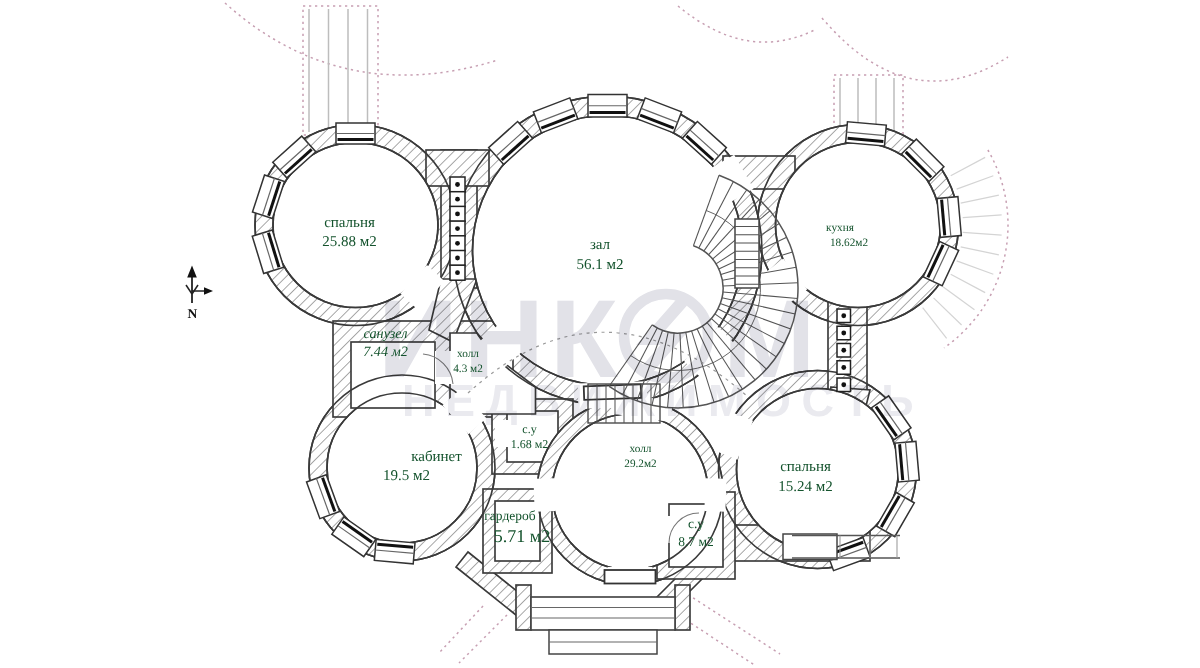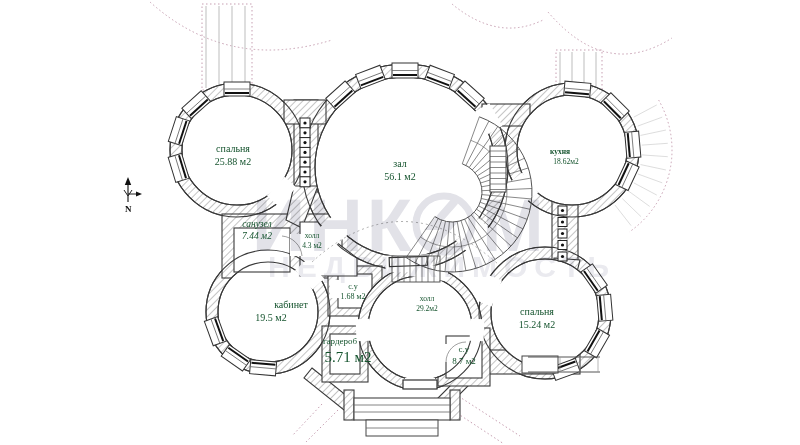--- a/index.html
+++ b/index.html
@@ -365,42 +365,42 @@
 
 <div class="room-label" style="left:233px;top:155px;">
   <span class="nm" style="font-size:10px;">спальня</span>
   <span class="ar" style="font-size:10px;">25.88 м2</span>
 </div>
 <div class="room-label" style="left:400px;top:170px;">
   <span class="nm" style="font-size:10px;">зал</span>
   <span class="ar" style="font-size:10px;">56.1 м2</span>
 </div>
 <div class="room-label" style="left:560px;top:157px;">
-  <span class="nm" style="font-size:7.5px;font-weight:bold;">кухня</span>
+  <span class="nm" style="font-size:7.5px;">кухня</span>
   <span class="ar" style="font-size:7.5px;margin-left:12px;">18.62м2</span>
 </div>
 <div class="room-label" style="left:257px;top:230px;font-style:italic;">
   <span class="nm" style="font-size:9.5px;">санузел</span>
   <span class="ar" style="font-size:9.5px;">7.44 м2</span>
 </div>
 <div class="room-label" style="left:312px;top:241px;">
   <span class="nm" style="font-size:7.5px;">холл</span>
   <span class="ar" style="font-size:7.5px;">4.3 м2</span>
 </div>
 <div class="room-label" style="left:271px;top:311px;">
   <span class="nm" style="font-size:10px;margin-left:40px;">кабинет</span>
   <span class="ar" style="font-size:10px;">19.5 м2</span>
 </div>
 <div class="room-label" style="left:353px;top:292px;">
   <span class="nm" style="font-size:8px;">с.у</span>
   <span class="ar" style="font-size:8px;">1.68 м2</span>
 </div>
 <div class="room-label" style="left:340px;top:352px;">
   <span class="nm" style="font-size:9px;">гардероб</span>
-  <span class="ar" style="font-size:15px;padding-left:16px;">5.71 м2</span>
+  <span class="ar" style="font-size:12px;padding-left:16px;">5.71 м2</span>
 </div>
 <div class="room-label" style="left:427px;top:304px;">
   <span class="nm" style="font-size:7.5px;">холл</span>
   <span class="ar" style="font-size:7.5px;">29.2м2</span>
 </div>
 <div class="room-label" style="left:537px;top:318px;">
   <span class="nm" style="font-size:10px;">спальня</span>
   <span class="ar" style="font-size:10px;">15.24 м2</span>
 </div>
 <div class="room-label" style="left:464px;top:356px;">

